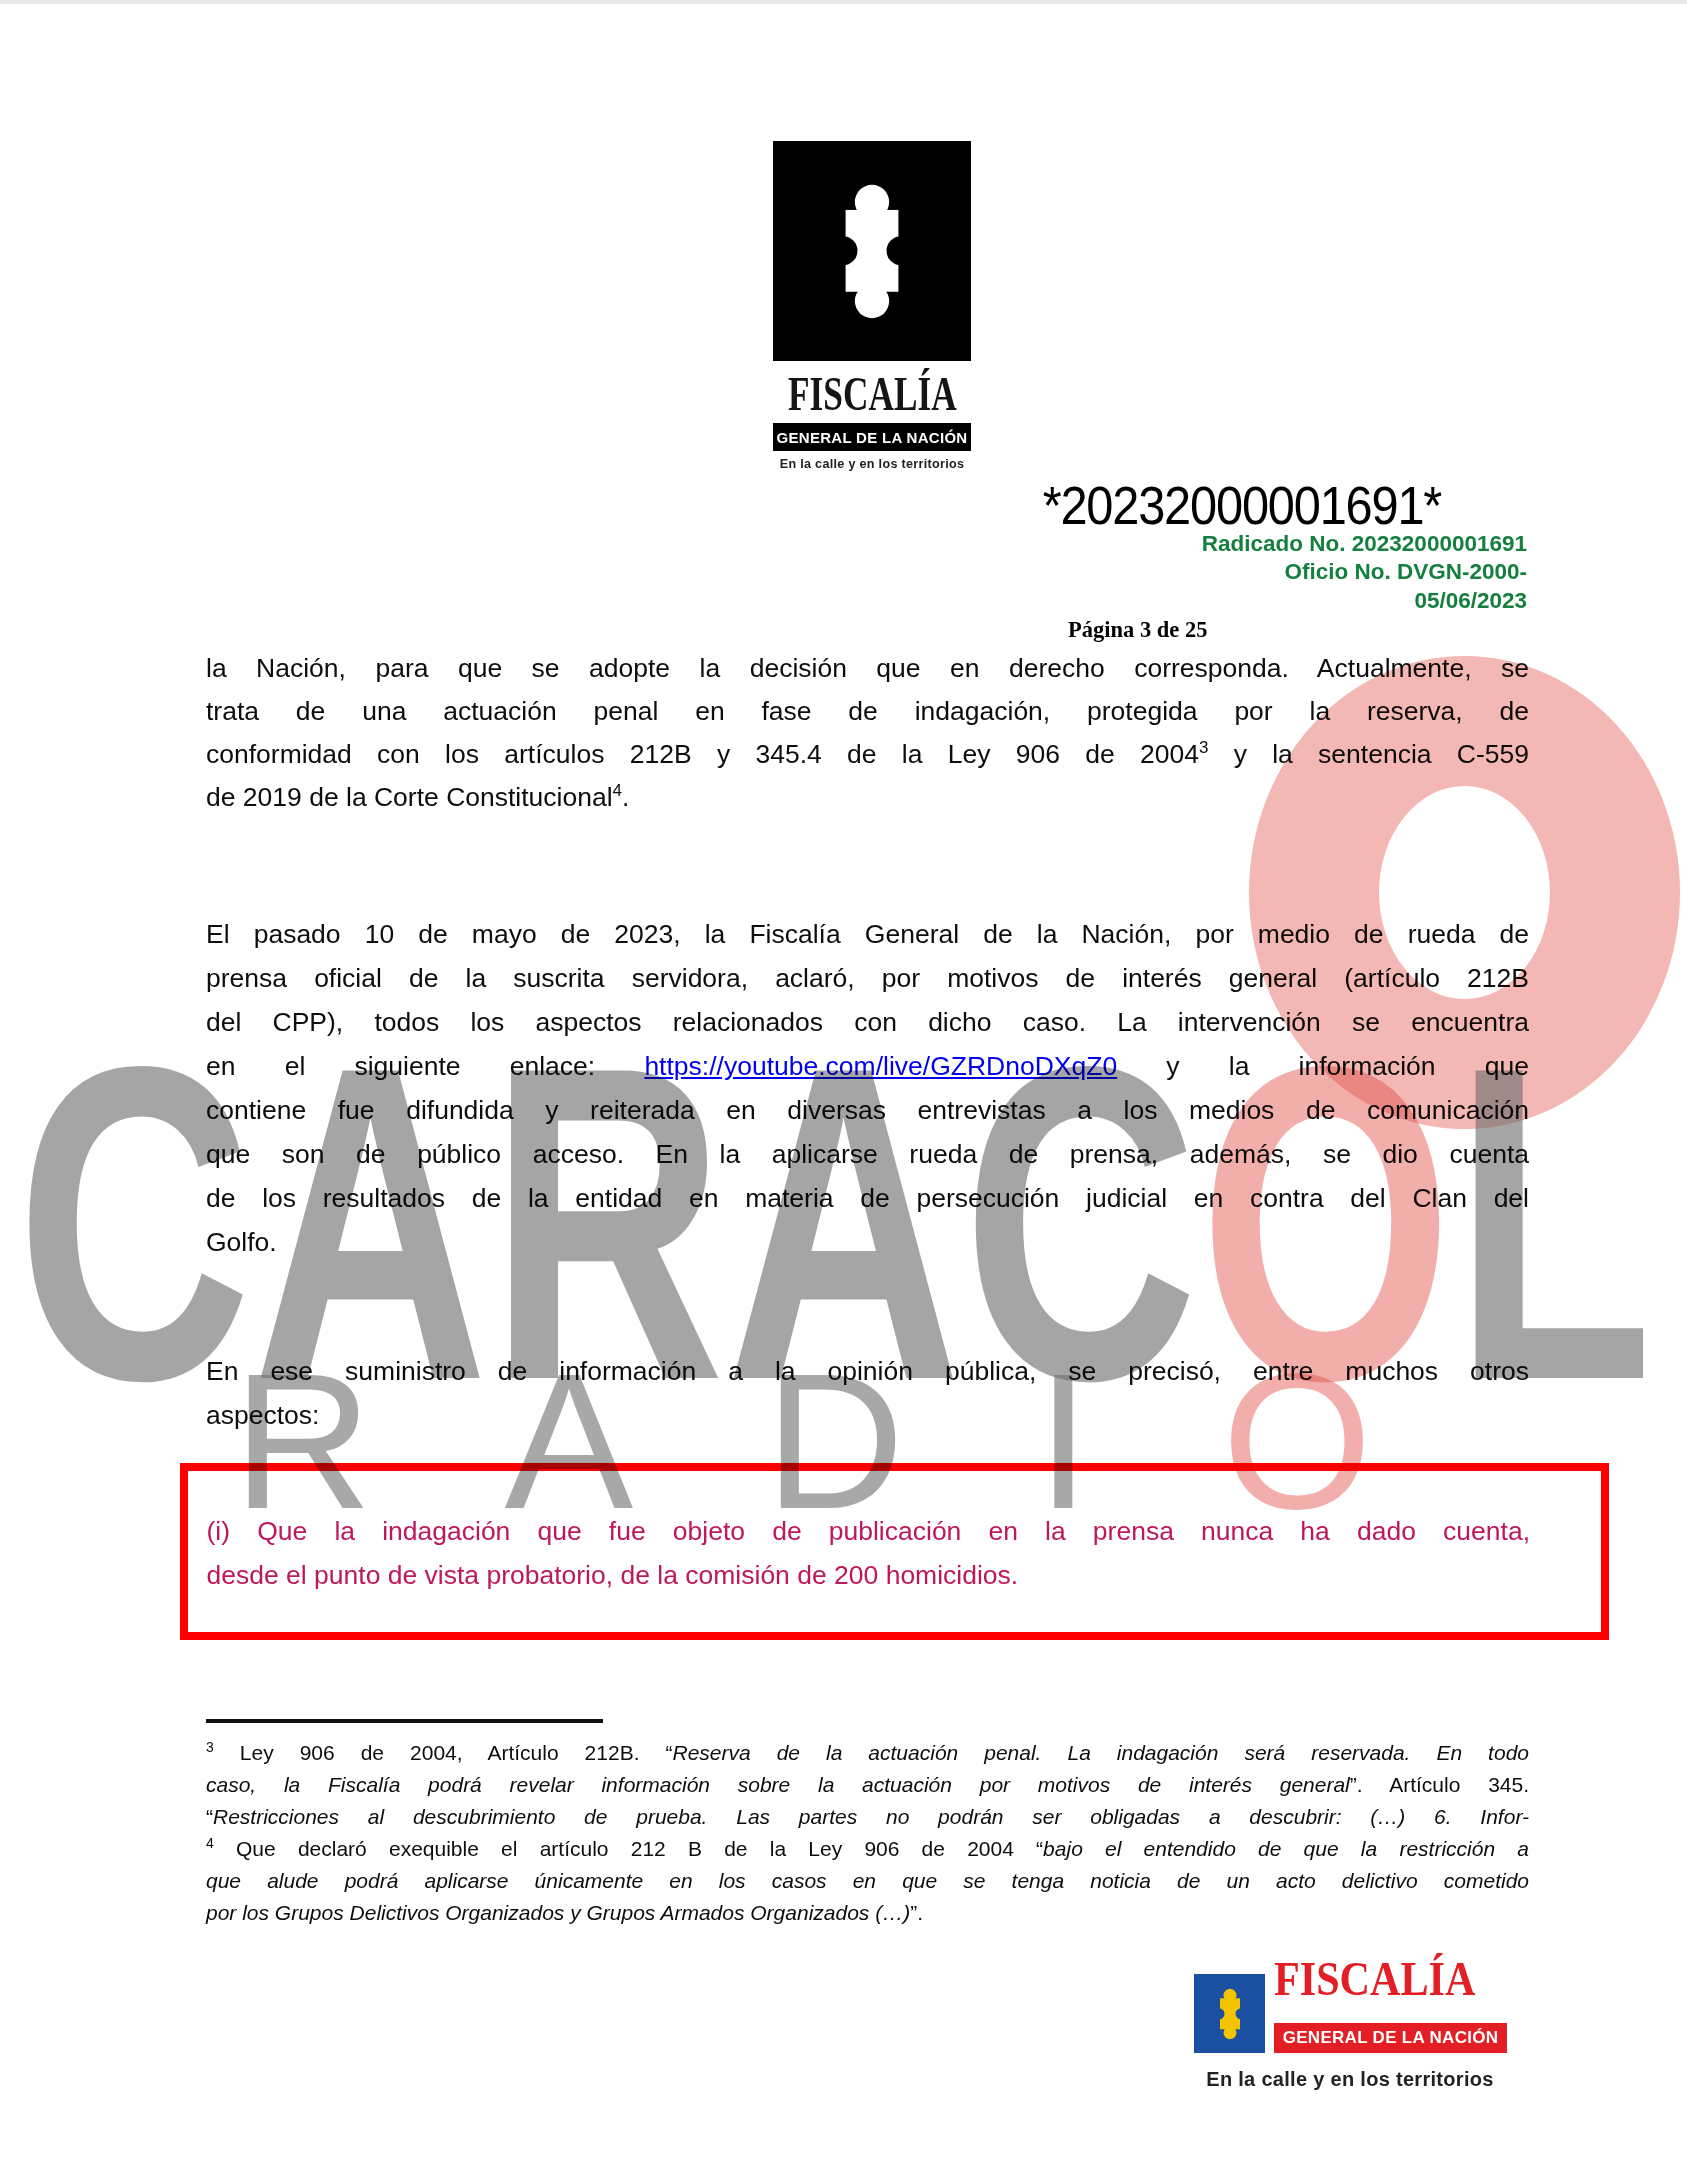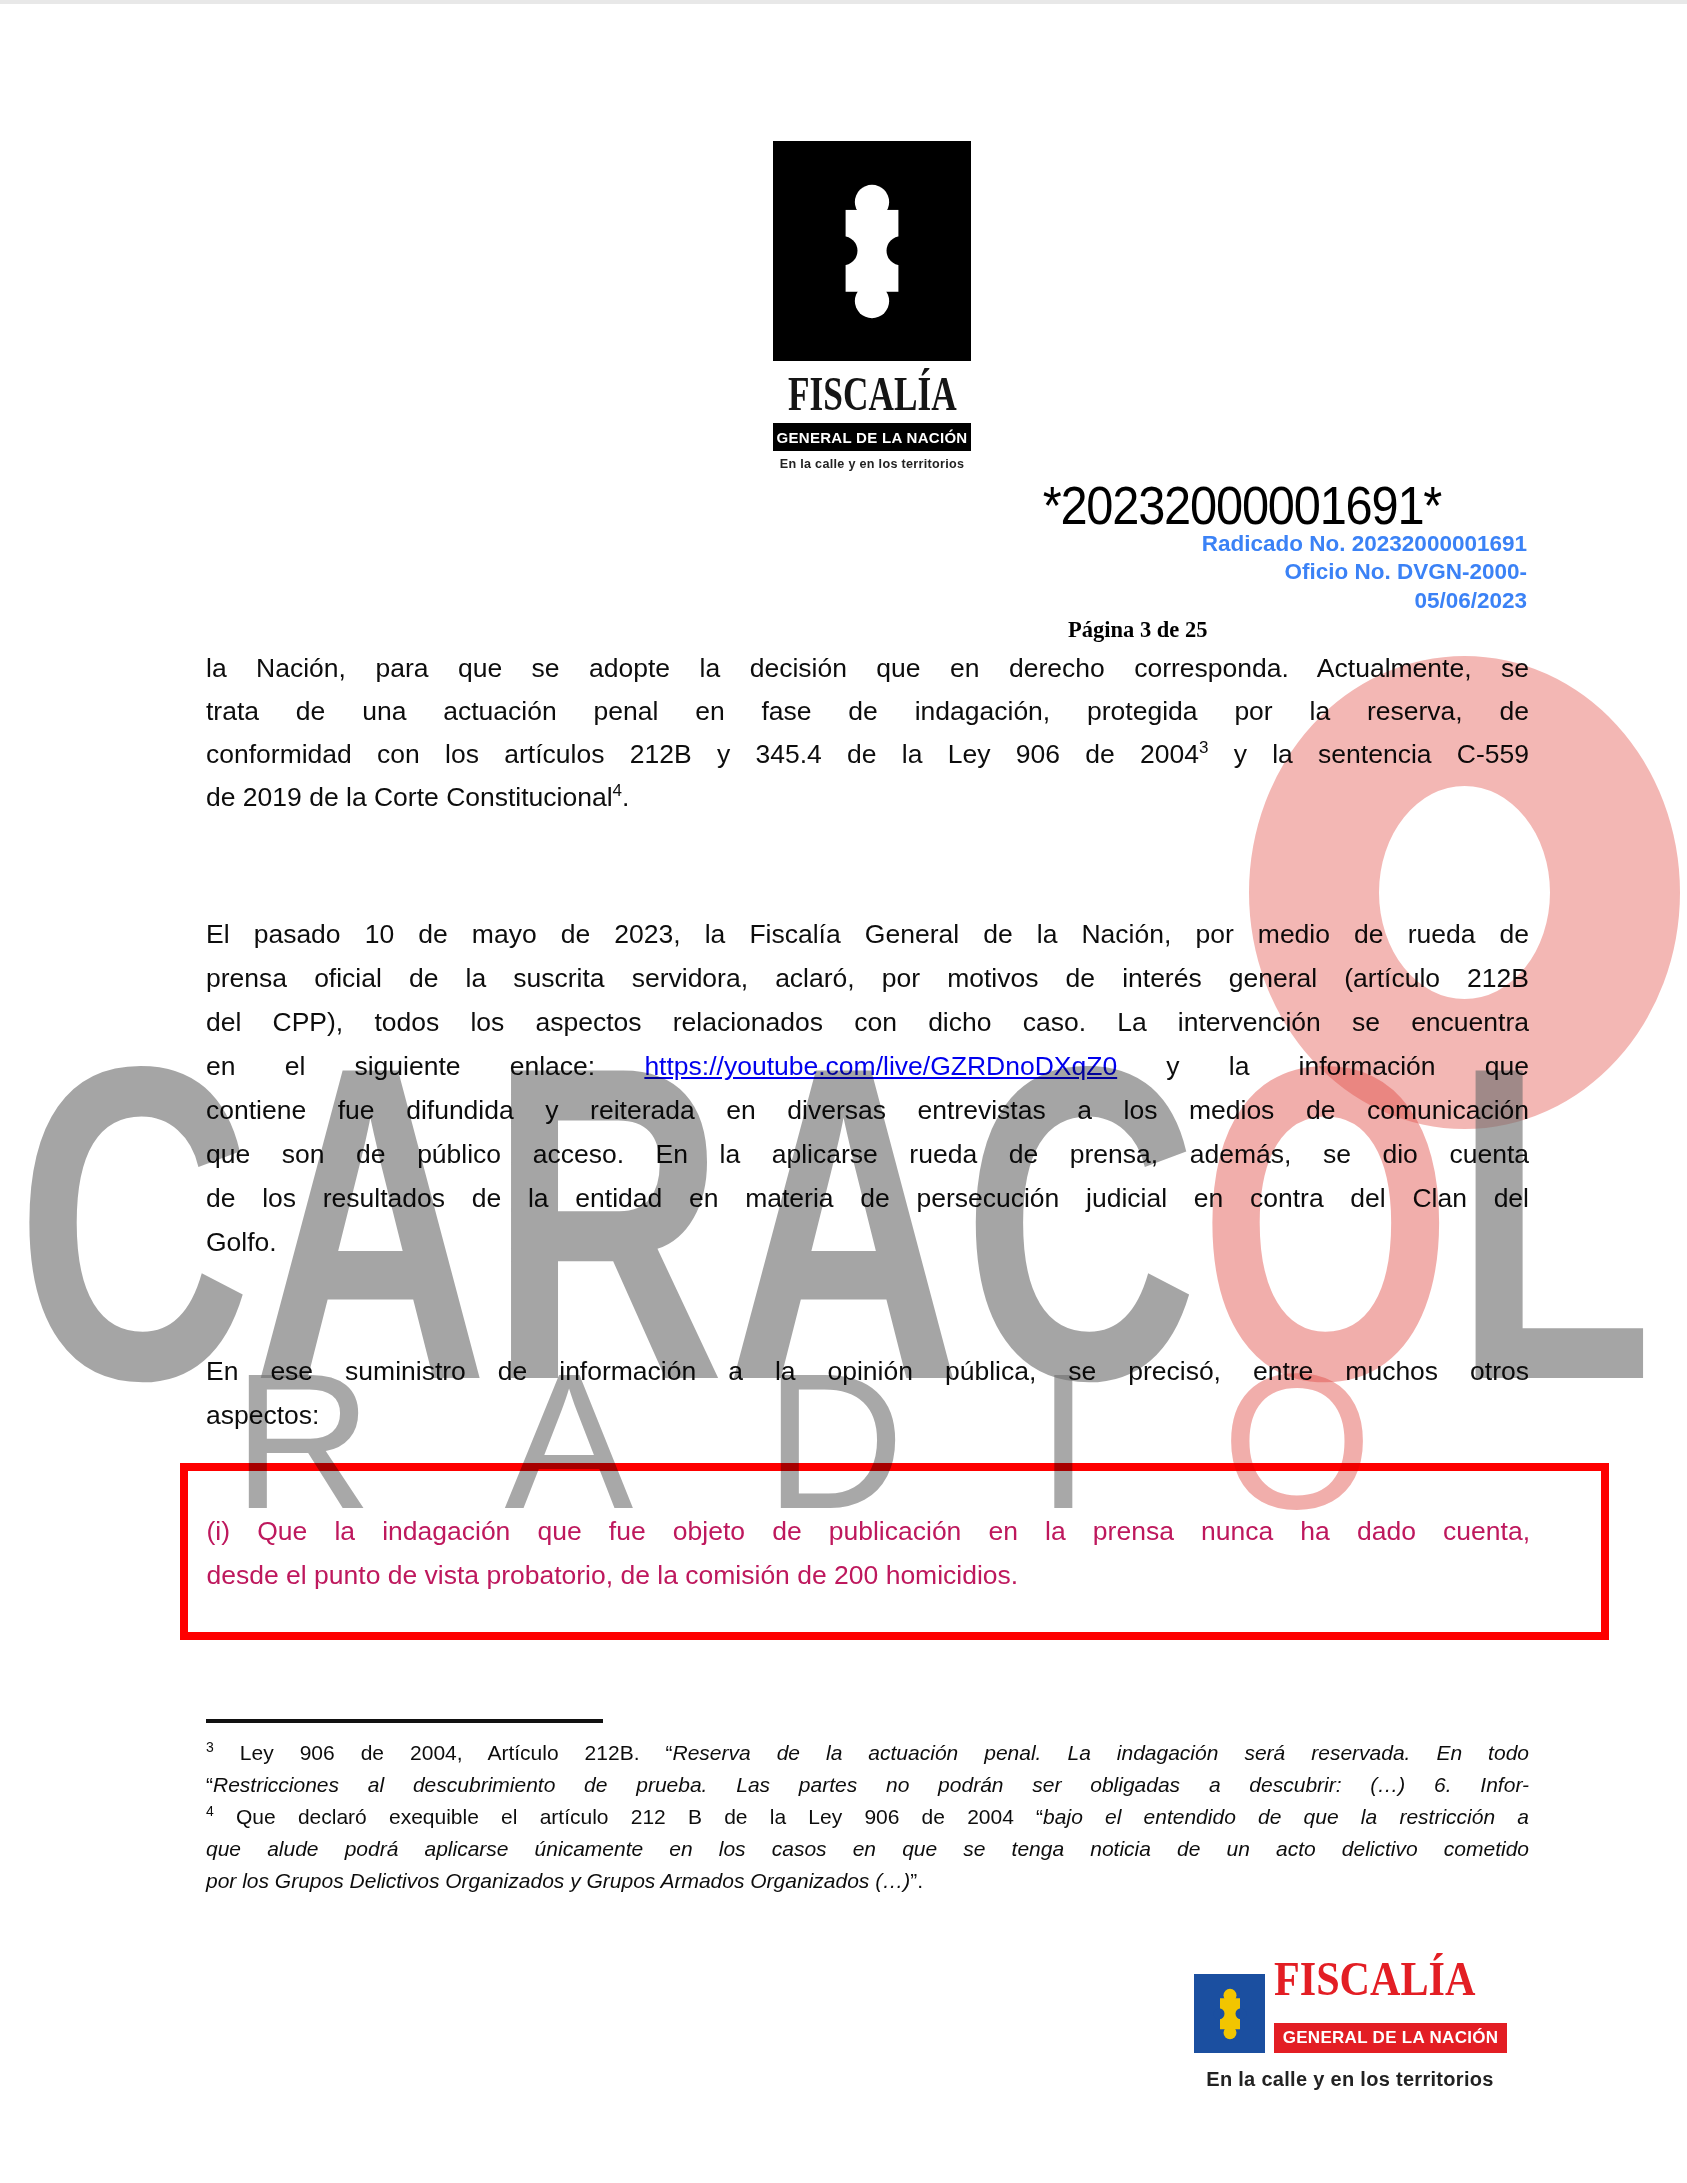--- a/index.html
+++ b/index.html
@@ -22,21 +22,21 @@
     font-size:15px; font-weight:bold; text-align:center; padding:5.3px 0; letter-spacing:0.3px; }
   .logo-top .fisc-tag { margin-top:6px; width:198px; font-size:12.6px; font-weight:bold;
     text-align:center; white-space:nowrap; color:#222; letter-spacing:0.3px; }
 
   
   .barcode-num {
     position:absolute; right:246px; top:471px; font-size:53px; font-weight:400;
     letter-spacing:-1.3px; transform:scaleX(0.92); transform-origin:100% 0; white-space:nowrap; color:#000;
   }
   .hdr-block { position:absolute; right:160px; top:526px; text-align:right;
-    font-weight:bold; font-size:22.5px; line-height:28.4px; color:#3b82f6; }
+    font-weight:bold; font-size:22.5px; line-height:28.4px; color:#15803d; }
   .pagina { position:absolute; left:1068px; top:613px; font-weight:bold; font-size:22.5px; color:#000;font-family:Liberation Serif, serif; }
 
   
   .para { position:absolute; left:206px; width:1323px; font-size:26.5px; color:#0d0d0d; }
   .jline { text-align:justify; text-align-last:justify; }
   .lline { text-align:left; }
   .p1 { top:643px;  line-height:43px; }
   .p2 { top:908px; line-height:44px; }
   .p3 { top:1345px; line-height:44px; }
   sup.ref { font-size:17px; line-height:0; vertical-align:super; }
@@ -145,20 +145,21 @@
   </div>
 
   <div class="redbox">
     <div class="bline jline">(i) Que la indagación que fue objeto de publicación en la prensa nunca ha dado cuenta,</div>
     <div class="bline lline">desde el punto de vista probatorio, de la comisión de 200 homicidios.</div>
   </div>
 
   <div class="fn-divider"></div>
   <div class="footnotes">
     <div class="jline"><sup class="ref">3</sup><span> Ley 906 de 2004, Artículo 212B. “</span><span class="it">Reserva de la actuación penal. La indagación será reservada. En todo</span></div>
+    <div class="jline"><span class="it">caso, la Fiscalía podrá revelar información sobre la actuación por motivos de interés general</span><span>”. Artículo 345.</span></div>
     <div class="jline"><span>“</span><span class="it">Restricciones al descubrimiento de prueba. Las partes no podrán ser obligadas a descubrir: (…) 6. Infor-</span></div>
     <div class="jline"><sup class="ref">4</sup><span> Que declaró exequible el artículo 212 B de la Ley 906 de 2004 “</span><span class="it">bajo el entendido de que la restricción a</span></div>
     <div class="jline"><span class="it">que alude podrá aplicarse únicamente en los casos en que se tenga noticia de un acto delictivo cometido</span></div>
     <div class="lline"><span class="it">por los Grupos Delictivos Organizados y Grupos Armados Organizados (…)</span><span>”.</span></div>
   </div>
 
 
   <div class="logo-bottom">
     <div class="bsq">
       <svg width="50" height="58" viewBox="0 0 100 111">

